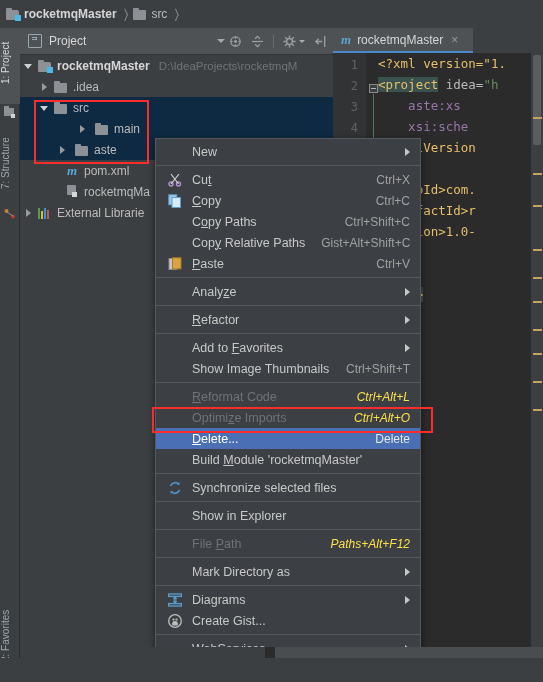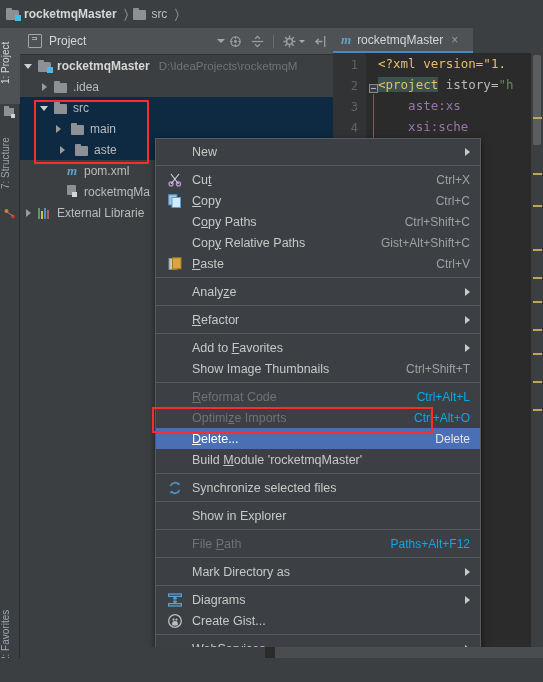--- a/index.html
+++ b/index.html
@@ -114,36 +114,36 @@
   .icon-lib{ width:14px; height:12px; position:relative; }
   .icon-lib i{ position:absolute; bottom:0; width:2px; display:block; }
 
   
   .redbox{
     position:absolute; border:2px solid #fb2c2c; pointer-events:none;
   }
 
   
   .ctx{
-    position:absolute; left:155px; top:138px; width:326px;
+    position:absolute; left:155px; top:138px; width:266px;
     background:#3c4044; border:1px solid #565a5e;
     box-shadow:0 2px 7px rgba(0,0,0,.55);
     padding:2px 0;
   }
   .mi{
     position:relative; height:21px; display:flex; align-items:center;
     font-size:12.5px; color:#c8c8c8; padding-left:36px; padding-right:10px;
   }
   .mi .lbl{ white-space:nowrap; }
   .mi .lbl u{ text-decoration:underline; }
   .mi .acc{
     margin-left:auto; color:#a0a0a0; font-size:12px; padding-left:16px; white-space:nowrap;
   }
   .mi.disabled{ color:#6f7376; }
-  .mi.disabled .acc{ color:#0ea5e9; }
+  .mi.disabled .acc{ color:#fde047;font-style:italic; }
   .mi.sel{ background:#4a6fb5; color:#ffffff; }
   .mi.sel .acc{ color:#e5e5e5; }
   .mi .sub{
     margin-left:auto; width:0;height:0;
     border-left:5px solid #c8c8c8; border-top:4px solid transparent; border-bottom:4px solid transparent;
   }
   .mi .mico{ position:absolute; left:12px; top:4px; width:14px; height:14px; }
   .msep{ height:1px; background:#555a5e; margin:3px 0; }
 
   
@@ -297,21 +297,21 @@
 
       <div class="trow sel" style="padding-left:20px">
         <span class="arrow down"></span>
         <span class="icon-folder" style="margin-left:4px">
             <span class="ftab"></span>
             <span class="fbody"></span>
           </span>
         <span class="tlabel">src</span>
       </div>
 
-      <div class="trow sel" style="padding-left:34px">
+      <div class="trow sel" style="padding-left:58px">
         <span class="arrow right"></span>
         <span class="icon-folder" style="margin-left:7px">
             <span class="ftab"></span>
             <span class="fbody"></span>
           </span>
         <span class="tlabel">main</span>
       </div>
 
       <div class="trow sel" style="padding-left:38px">
         <span class="arrow right"></span>
@@ -361,21 +361,21 @@
       <span class="lnum" style="top:5px">1</span>
       <span class="lnum" style="top:26px">2</span>
       <span class="lnum" style="top:47px">3</span>
       <span class="lnum" style="top:68px">4</span>
     </div>
     <span class="foldmark" style="top:56px"></span>
     <span class="foldline" style="top:66px;height:56px;"></span>
 
     <div class="code">
       <div class="cl tag" style="top:0px">&lt;?xml version="1.</div>
-      <div class="cl" style="top:21px"><span class="tag hl">&lt;project</span><span class="attr"> istory=</span><span class="str">"h</span></div>
+      <div class="cl" style="top:21px"><span class="tag hl">&lt;project</span><span class="attr"> idea=</span><span class="str">"h</span></div>
       <div class="cl ns" style="top:42px">    aste:xs</div>
       <div class="cl ns" style="top:63px">    xsi:sche</div>
       <div class="cl tag" style="top:84px">&lt;modelVersion</div>
       <div class="cl tag" style="top:126px">&lt;groupId&gt;com.</div>
       <div class="cl tag" style="top:147px">&lt;artifactId&gt;r</div>
       <div class="cl tag" style="top:168px">&lt;version&gt;1.0-</div>
       <div class="cl" style="top:231px"><span class="tag hl">oject&gt;</span></div>
     </div>
 
     <div class="vscroll">

